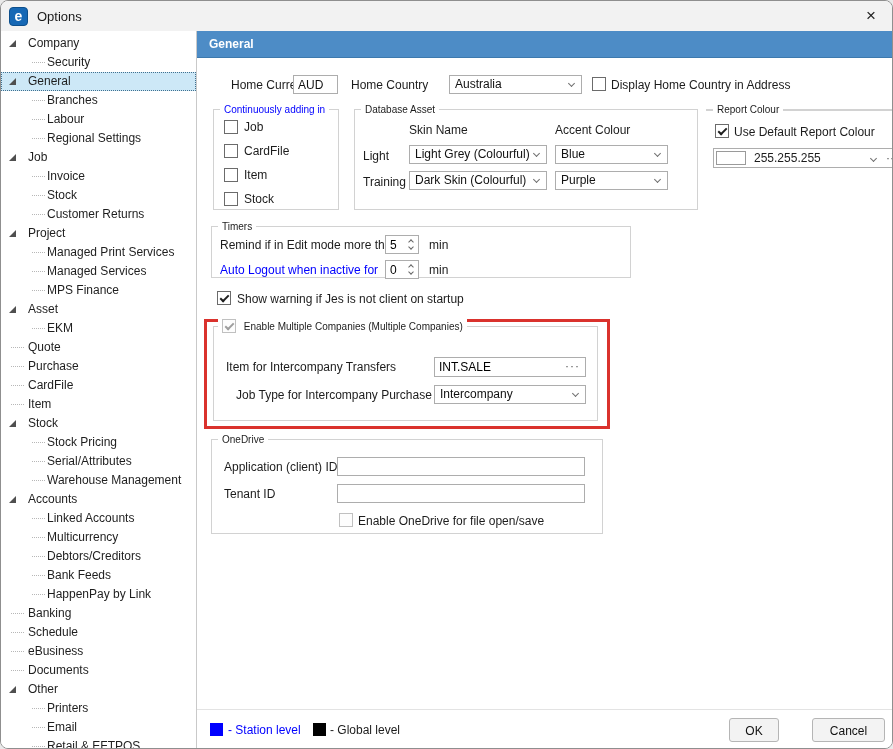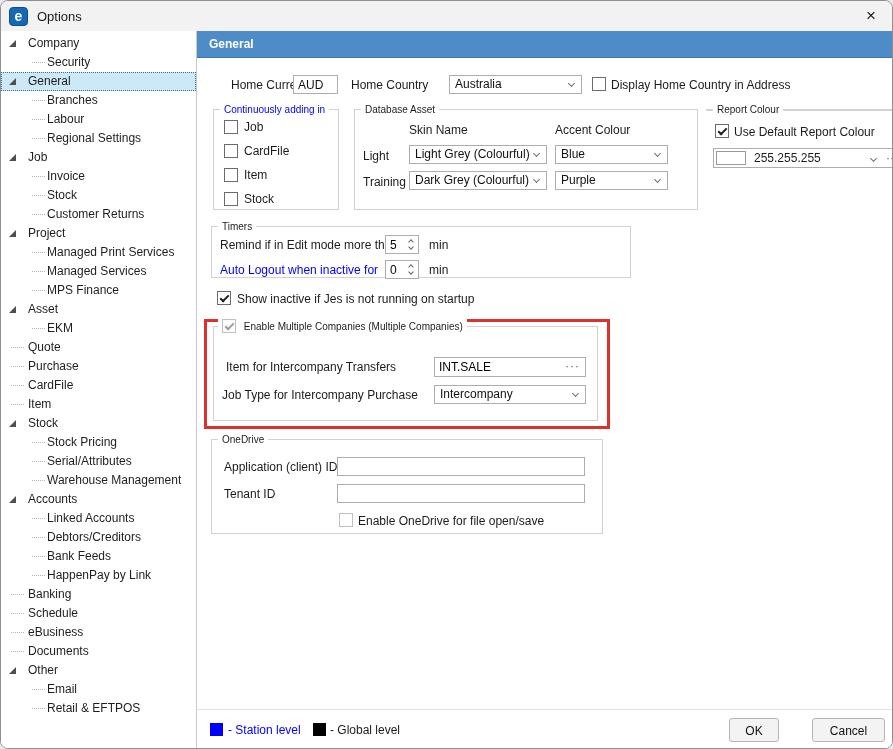--- a/index.html
+++ b/index.html
@@ -180,20 +180,24 @@
         <div class="trow">
           <span class="exp"></span>
           <span class="tlbl" style="left:27px">Accounts</span>
         </div>
         <div class="trow">
           <span class="stub l1"></span>
           <span class="tlbl" style="left:46px">Linked Accounts</span>
         </div>
         <div class="trow">
           <span class="stub l1"></span>
+          <span class="tlbl" style="left:46px">Multicurrency</span>
+        </div>
+        <div class="trow">
+          <span class="stub l1"></span>
           <span class="tlbl" style="left:46px">Debtors/Creditors</span>
         </div>
         <div class="trow">
           <span class="stub l1"></span>
           <span class="tlbl" style="left:46px">Bank Feeds</span>
         </div>
         <div class="trow">
           <span class="stub l1"></span>
           <span class="tlbl" style="left:46px">HappenPay by Link</span>
         </div>
@@ -209,20 +213,24 @@
           <span class="stub l0"></span>
           <span class="tlbl" style="left:27px">eBusiness</span>
         </div>
         <div class="trow">
           <span class="stub l0"></span>
           <span class="tlbl" style="left:27px">Documents</span>
         </div>
         <div class="trow">
           <span class="exp"></span>
           <span class="tlbl" style="left:27px">Other</span>
+        </div>
+        <div class="trow">
+          <span class="stub l1"></span>
+          <span class="tlbl" style="left:46px">Printers</span>
         </div>
         <div class="trow">
           <span class="stub l1"></span>
           <span class="tlbl" style="left:46px">Email</span>
         </div>
         <div class="trow">
           <span class="stub l1"></span>
           <span class="tlbl" style="left:46px">Retail &amp; EFTPOS</span>
         </div>
       </div>
@@ -264,21 +272,21 @@
           <span>Light Grey (Colourful)</span>
           <span class="chev"></span>
         </div>
         <div class="dd" style="left:200px;top:35px;width:113px">
           <span>Blue</span>
           <span class="chev"></span>
         </div>
 
         <span class="lab" style="left:8px;top:65px">Training</span>
         <div class="dd" style="left:54px;top:61px;width:138px">
-          <span>Dark Grey (Colourful)</span>
+          <span>Dark Skin (Colourful)</span>
           <span class="chev"></span>
         </div>
         <div class="dd" style="left:200px;top:61px;width:113px">
           <span>Purple</span>
           <span class="chev"></span>
         </div>
       </div>
 
       <div class="grp" style="left:509px;top:78px;width:196px;height:78">
         <span class="cap">Report Colour</span>
@@ -304,35 +312,35 @@
         <span class="lab blue" style="left:8px;top:36px">Auto Logout when inactive for</span>
         <div class="spin" style="left:173px;top:33px">
           <input value="0" style="">
           <span class="sarr up"></span>
           <span class="sarr dn"></span>
         </div>
         <span class="lab" style="left:217px;top:36px">min</span>
       </div>
 
       <span class="cb checked" style="left:20px;top:260px"></span>
-      <span class="lab" style="left:40px;top:261px">Show inactive if Jes is not running on startup</span>
+      <span class="lab" style="left:40px;top:261px">Show warning if Jes is not client on startup</span>
 
       <div class="hl" style="left:7px;top:288px;width:406px;height:110px"></div>
 
       <div class="grp" style="left:16px;top:295px;width:385px;height:95px">
         <span class="cap" style="left:4px">
           <span class="cb dis checked inl"></span>
           <span style="margin-left:5px">Enable Multiple Companies (Multiple Companies)</span>
         </span>
         <span class="lab" style="left:12px;top:33px">Item for Intercompany Transfers</span>
         <div class="fieldbox" style="left:220px;top:30px;width:152px">
           <input value="INT.SALE" style="">
           <span class="dots">···</span>
         </div>
-        <span class="lab" style="left:8px;top:61px">Job Type for Intercompany Purchase</span>
+        <span class="lab" style="left:22px;top:61px">Job Type for Intercompany Purchase</span>
         <div class="dd" style="left:220px;top:58px;width:152px">
           <span>Intercompany</span>
           <span class="chev"></span>
         </div>
       </div>
 
       <div class="grp" style="left:14px;top:408px;width:392px;height:95px">
         <span class="cap">OneDrive</span>
         <span class="lab" style="left:12px;top:20px">Application (client) ID</span>
         <input class="ti" style="left: 125px; top: 17px; width: 248px;" value="">

